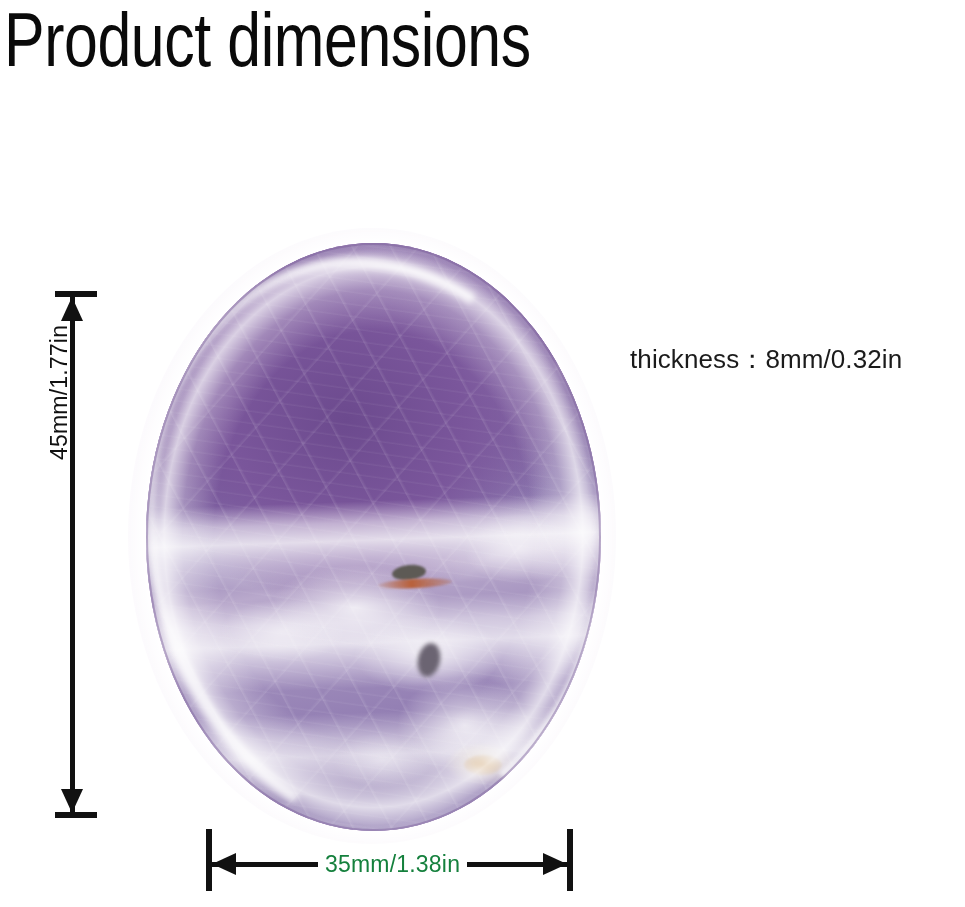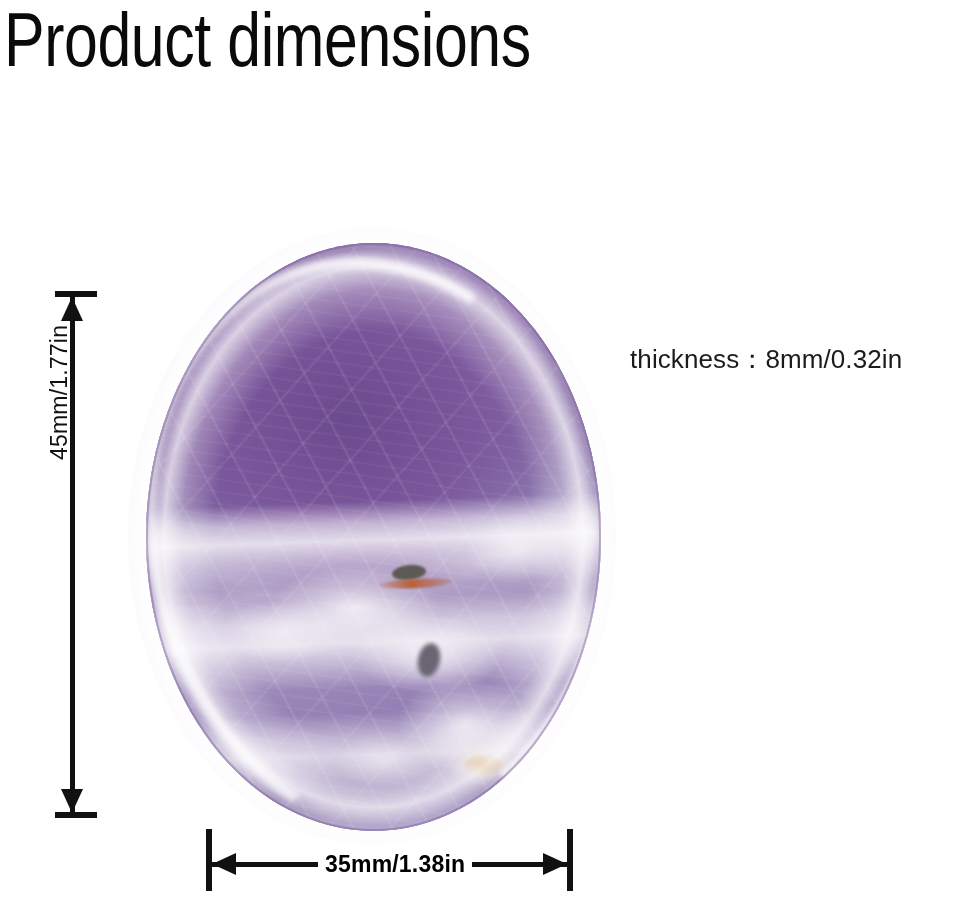--- a/index.html
+++ b/index.html
@@ -268,26 +268,25 @@
     width: 0; height: 0;
     border-top: 11px solid transparent;
     border-bottom: 11px solid transparent;
     border-left: 24px solid #111111;
   }
   #dim-h-label {
     position: absolute;
     left: 318px;
     top: 851px;
     font-size: 23px;
-    color: #000000;
+    color: #15803d;
     background: #ffffff;
     padding: 0 7px;
     white-space: nowrap;
     letter-spacing: 0.2px;
-    font-weight: bold;
   }
 
   
   #spec-list {
     position: absolute;
     left: 630px;
     top: 336px;
     width: 330px;
   }
   .spec-line {

